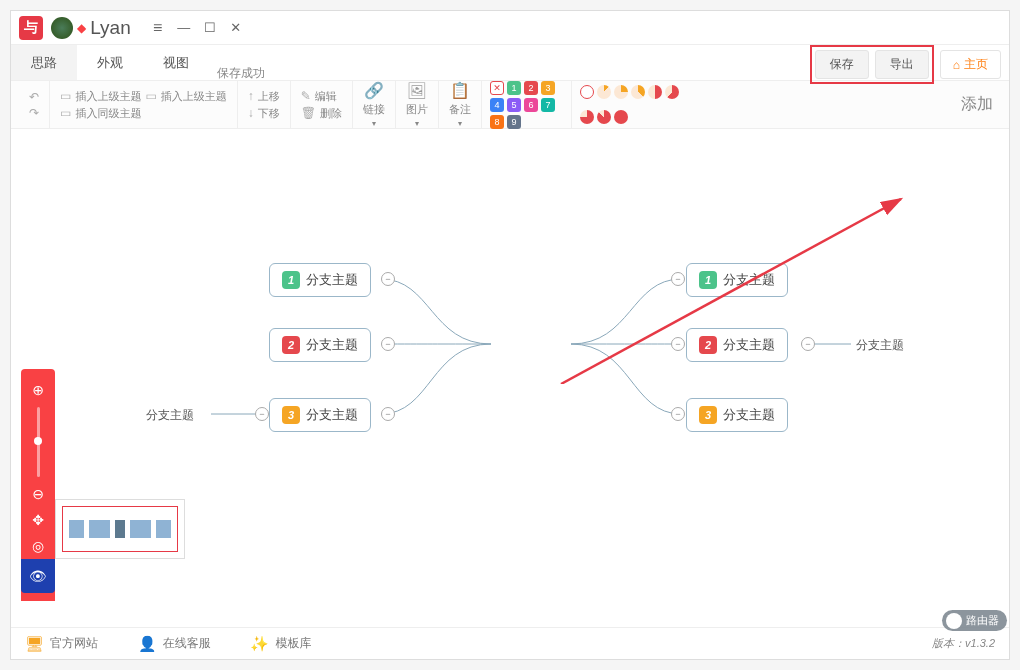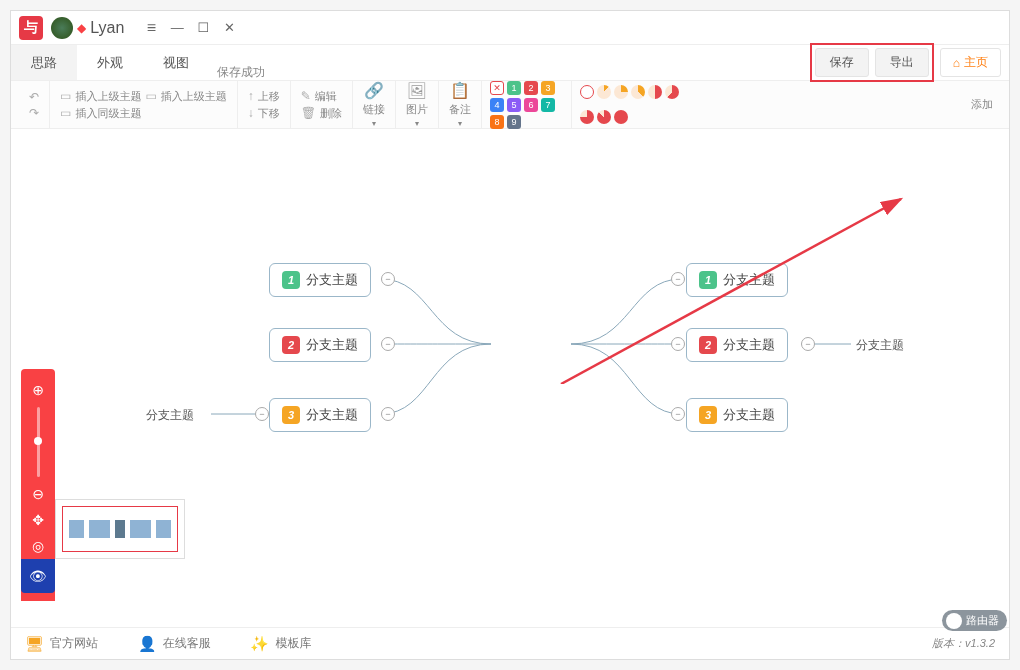--- a/index.html
+++ b/index.html
@@ -5,46 +5,46 @@
 * { margin:0; padding:0; box-sizing:border-box; font-family:"Microsoft YaHei",sans-serif; }
 body { width:1020px; height:670px; background:#f5f5f5; overflow:hidden; }
 .app { width:1000px; height:650px; margin:10px; background:#fff; border:1px solid #ddd; display:flex; flex-direction:column; position:relative; }
 
 
 .titlebar { height:34px; display:flex; align-items:center; padding:0 8px; border-bottom:1px solid #eee; }
 .logo { width:24px; height:24px; background:#e63946; border-radius:4px; display:flex; align-items:center; justify-content:center; color:#fff; font-weight:bold; font-size:14px; margin-right:8px; }
 .title { font-size:14px; color:#333; flex:1; }
 .avatar { width:22px; height:22px; border-radius:50%; background:radial-gradient(circle,#4a7c59,#2d5016); margin-right:4px; }
 .diamond { color:#f94144; margin-right:4px; font-size:12px; }
-.username { font-size:16px; color:#555; margin-right:14px; }
+.username { font-size:19px; color:#555; margin-right:14px; }
 .winbtn { width:26px; height:26px; display:flex; align-items:center; justify-content:center; color:#666; font-size:13px; cursor:pointer; }
 .winbtn.menu { font-size:16px; }
 
 
-.tabbar { height:36px; display:flex; align-items:center; border-bottom:1px solid #eee; position:relative; }
+.tabbar { height:36px; display:flex; border-bottom:1px solid #eee; position:relative; }
 .tab { padding:0 20px; height:100%; display:flex; align-items:center; font-size:13px; color:#555; cursor:pointer; }
 .tab.active { background:#f3f3f3; }
 .savestatus { font-size:12px; color:#888; margin-left:8px;margin-top:20px; }
 .actions { position:absolute; right:8px; display:flex; gap:6px; align-items:center; }
 .actbox { border:2px solid #e63946; padding:3px; display:flex; gap:6px; }
 .btn { padding:5px 14px; background:#f3f3f3; border:1px solid #e4e4e4; border-radius:3px; font-size:12px; color:#555; cursor:pointer; }
 .homebtn { padding:5px 12px; background:#fff; border:1px solid #e4e4e4; border-radius:3px; font-size:12px; color:#ff7f11; cursor:pointer; display:flex; align-items:center; gap:4px; }
 
 
 .toolbar { height:48px; display:flex; align-items:center; border-bottom:1px solid #eee; padding:0 8px; font-size:11px; color:#888; background:#fcfcfc; }
 .toolgrp { display:flex; flex-direction:column; gap:2px; padding:0 10px; border-right:1px solid #eee; height:100%; justify-content:center; }
 .toolgrp2 { display:flex; flex-direction:column; align-items:center; padding:0 10px; border-right:1px solid #eee; height:100%; justify-content:center; gap:2px; }
 .toolgrp2 .icon { font-size:16px; color:#999; }
 .toolitem { display:flex; align-items:center; gap:4px; }
 .toolicon { color:#aaa; font-size:12px; }
 .marks { display:flex; gap:3px; padding:0 8px; border-right:1px solid #eee; height:100%; align-items:center; flex-wrap:wrap; max-width:90px; }
 .mark { width:14px; height:14px; border-radius:3px; font-size:9px; color:#fff; display:flex; align-items:center; justify-content:center; }
 .pies { display:flex; gap:3px; padding:0 8px; height:100%; align-items:center; flex-wrap:wrap; max-width:130px; }
 .pie { width:14px; height:14px; border-radius:50%; }
-.addlabel { margin-left:auto; font-size:11px; color:#888; padding-right:8px; }
+.addlabel { margin-left:auto; font-size:16px; color:#888; padding-right:8px; }
 
 
 .canvas { flex:1; position:relative; background:#fff; overflow:hidden; }
 svg.conn { position:absolute; top:0; left:0; width:100%; height:100%; pointer-events:none; }
 .node { position:absolute; border:1px solid #9bb7c9; border-radius:6px; background:#fff; padding:7px 12px; font-size:13px; color:#444; display:flex; align-items:center; gap:6px; }
 .center { background:#6a9bbd; color:#fff; border:none; padding:12px 20px; font-size:15px; }
 .num { width:18px; height:18px; border-radius:4px; display:flex; align-items:center; justify-content:center; font-size:11px; color:#fff; font-style:italic; font-weight:bold; }
 .num.g { background:#4cc38a; }
 .num.r { background:#e5484d; }
 .num.y { background:#f5a524; }

